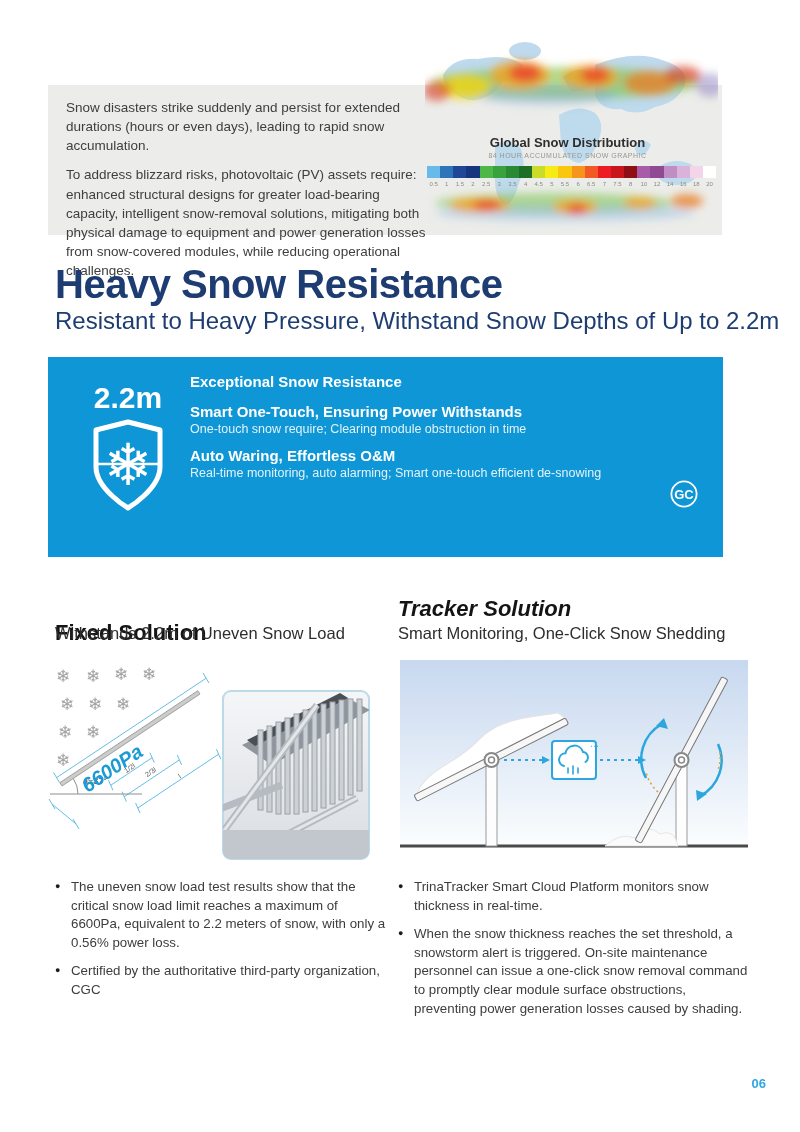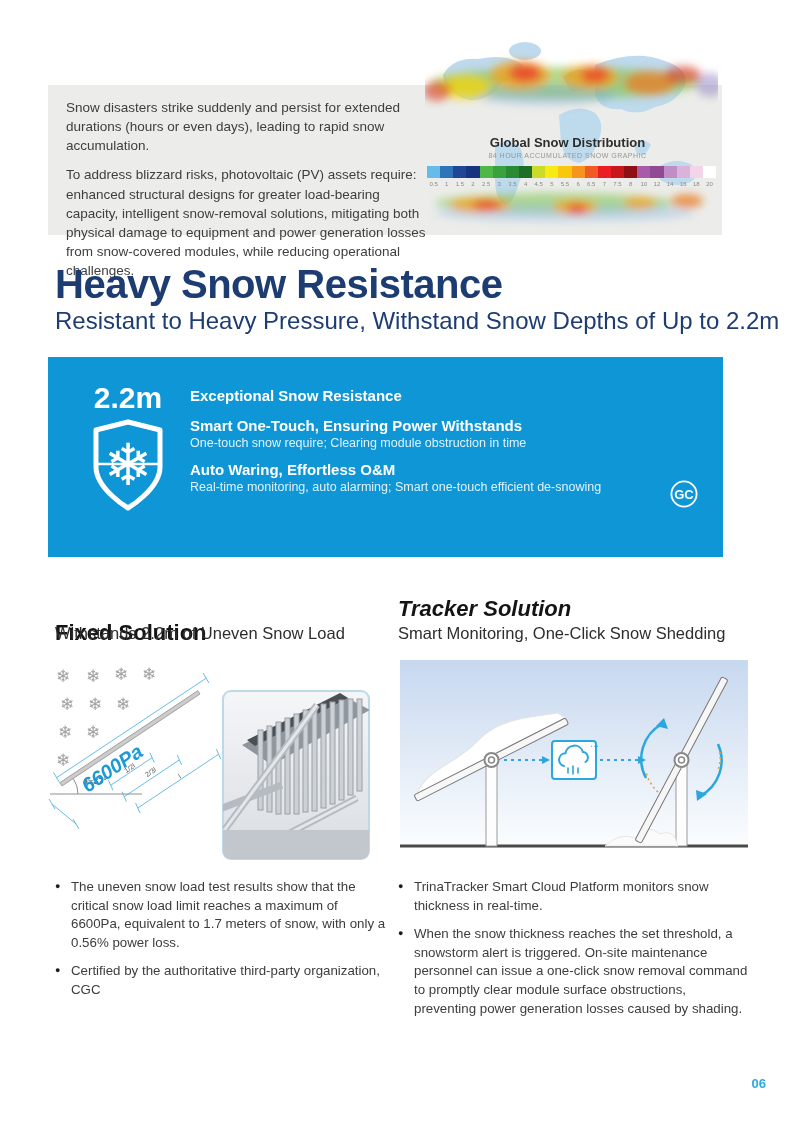--- a/index.html
+++ b/index.html
@@ -22,21 +22,21 @@
   .scale-tick { flex:1; text-align:center; font-size:6px; color:#8a8a86; }
 
   
   .headline { position:absolute; left:55px; top:262px; color:#1d3c72; font-size:40px; font-weight:800; letter-spacing:-.5px; }
   .headline-sub { position:absolute; left:55px; top:307px; color:#1d3c72; font-size:24px; font-weight:400; }
 
   
   .banner { position:absolute; left:48px; top:357px; width:675px; height:200px; background:#0e96d6; }
   .badge { position:absolute; left:38px; top:26px; width:84px; text-align:center; color:#fff; }
   .badge-value { font-size:30px; font-weight:bold; line-height:1; margin-bottom:4px; }
-  .features { position:absolute; left:142px; top:30px; width:440px; display:flex; flex-direction:column; gap:11px; }
+  .features { position:absolute; left:142px; top:16px; width:440px; display:flex; flex-direction:column; gap:11px; }
   .feature-title { color:#fff; font-size:15px; font-weight:bold; margin-bottom:2px; }
   .feature-desc { color:rgba(255,255,255,.88); font-size:12.5px; }
   .cgc { position:absolute; right:24px; bottom:44px; }
 
   
   .sol-title { position:absolute; font-size:22px; font-weight:bold; color:#141414; }
   .sol-sub { position:absolute; font-size:16.5px; color:#2e2e2e; }
   .fixed-title { left:55px; top:596px;margin-top:24px; } .fixed-sub { left:55px; top:624px; }
   .tracker-title { left:398px; top:596px;font-style:italic; } .tracker-sub { left:398px; top:624px; }
 
@@ -330,21 +330,21 @@
       <path d="M246 118 A40 40 0 0 1 262 64" stroke="#2ba7de"></path>
       <path d="M318 84 A40 40 0 0 1 300 136" stroke="#2ba7de"></path>
       <path d="M258 132 A40 40 0 0 1 246 112" stroke="#e0a23e" stroke-dasharray="2 3" stroke-width="1.6"></path>
       <path d="M320 92 A40 40 0 0 1 318 110" stroke="#e0a23e" stroke-dasharray="2 3" stroke-width="1.6"></path>
     </g>
     <polygon points="264,58 256,66 268,69" fill="#2ba7de"></polygon>
     <polygon points="297,141 296,130 307,134" fill="#2ba7de"></polygon>
   </svg>
 
   <ul class="bullets fixed-bullets">
-      <li class="bullet-item">The uneven snow load test results show that the critical snow load limit reaches a maximum of 6600Pa, equivalent to 1.7 meters of snow, with only a 0.56% power loss.</li>
+      <li class="bullet-item">The uneven snow load test results show that the critical snow load limit reaches a maximum of 6600Pa, equivalent to 2.2 meters of snow, with only a 0.56% power loss.</li>
       <li class="bullet-item">Certified by the authoritative third-party organization, CGC</li>
     </ul>
   <ul class="bullets tracker-bullets">
       <li class="bullet-item">TrinaTracker Smart Cloud Platform monitors snow thickness in real-time.</li>
       <li class="bullet-item">When the snow thickness reaches the set threshold, a snowstorm alert is triggered. On-site maintenance personnel can issue a one-click snow removal command to promptly clear module surface obstructions, preventing power generation losses caused by shading.</li>
     </ul>
 
   <div class="page-number">06</div>
 </div>
 

